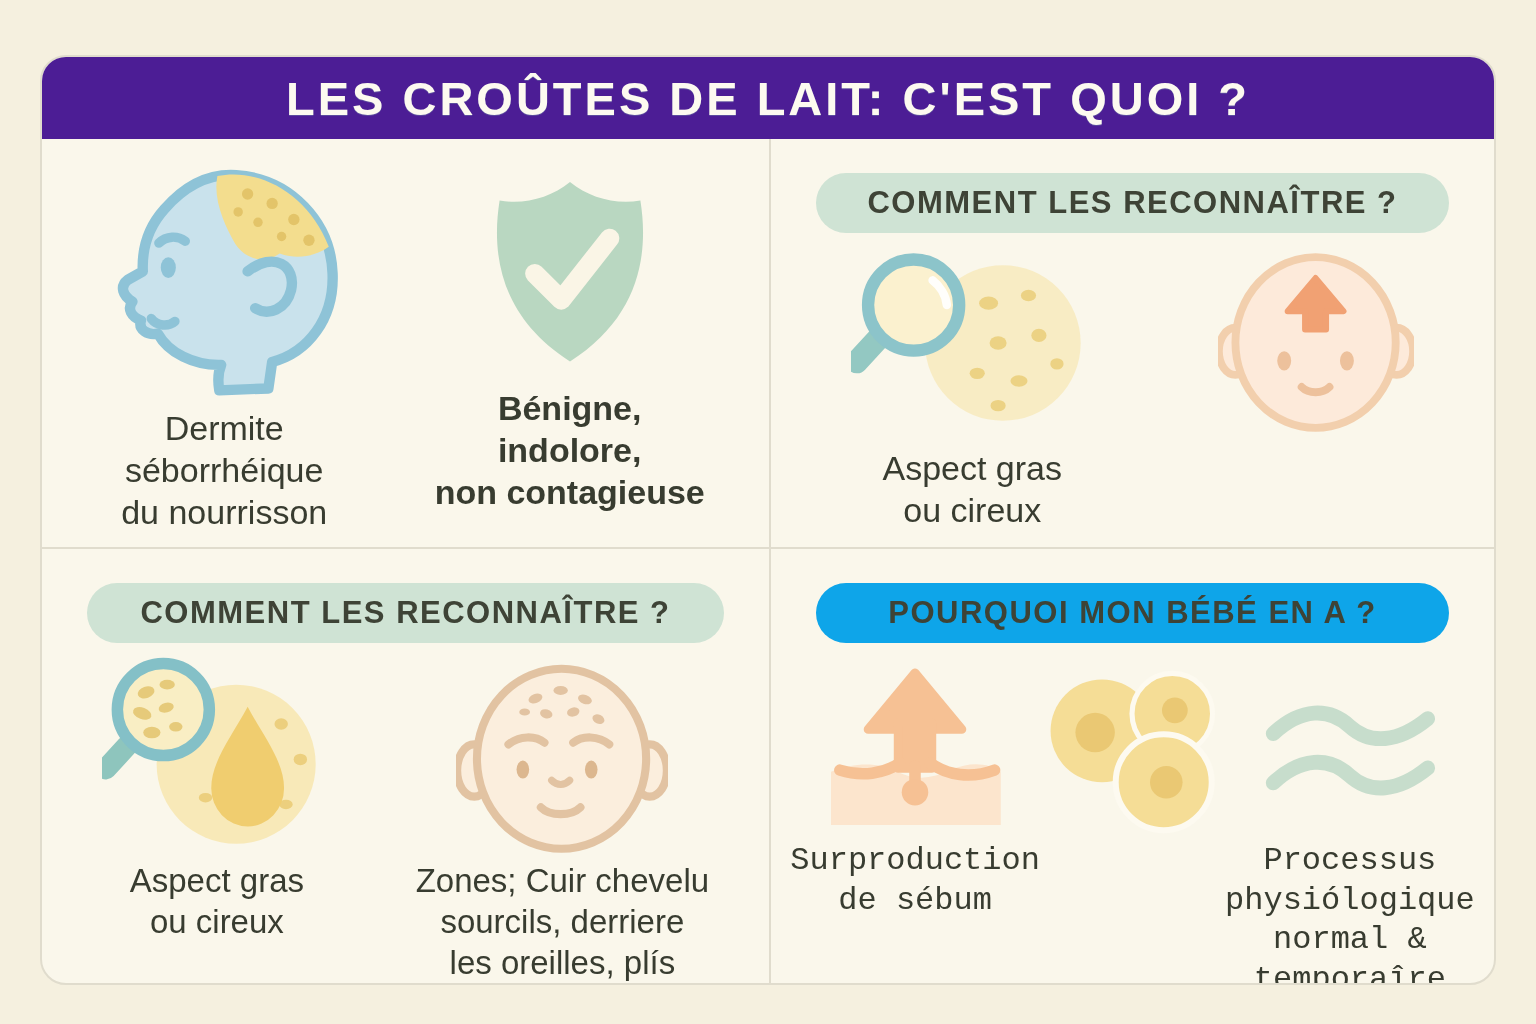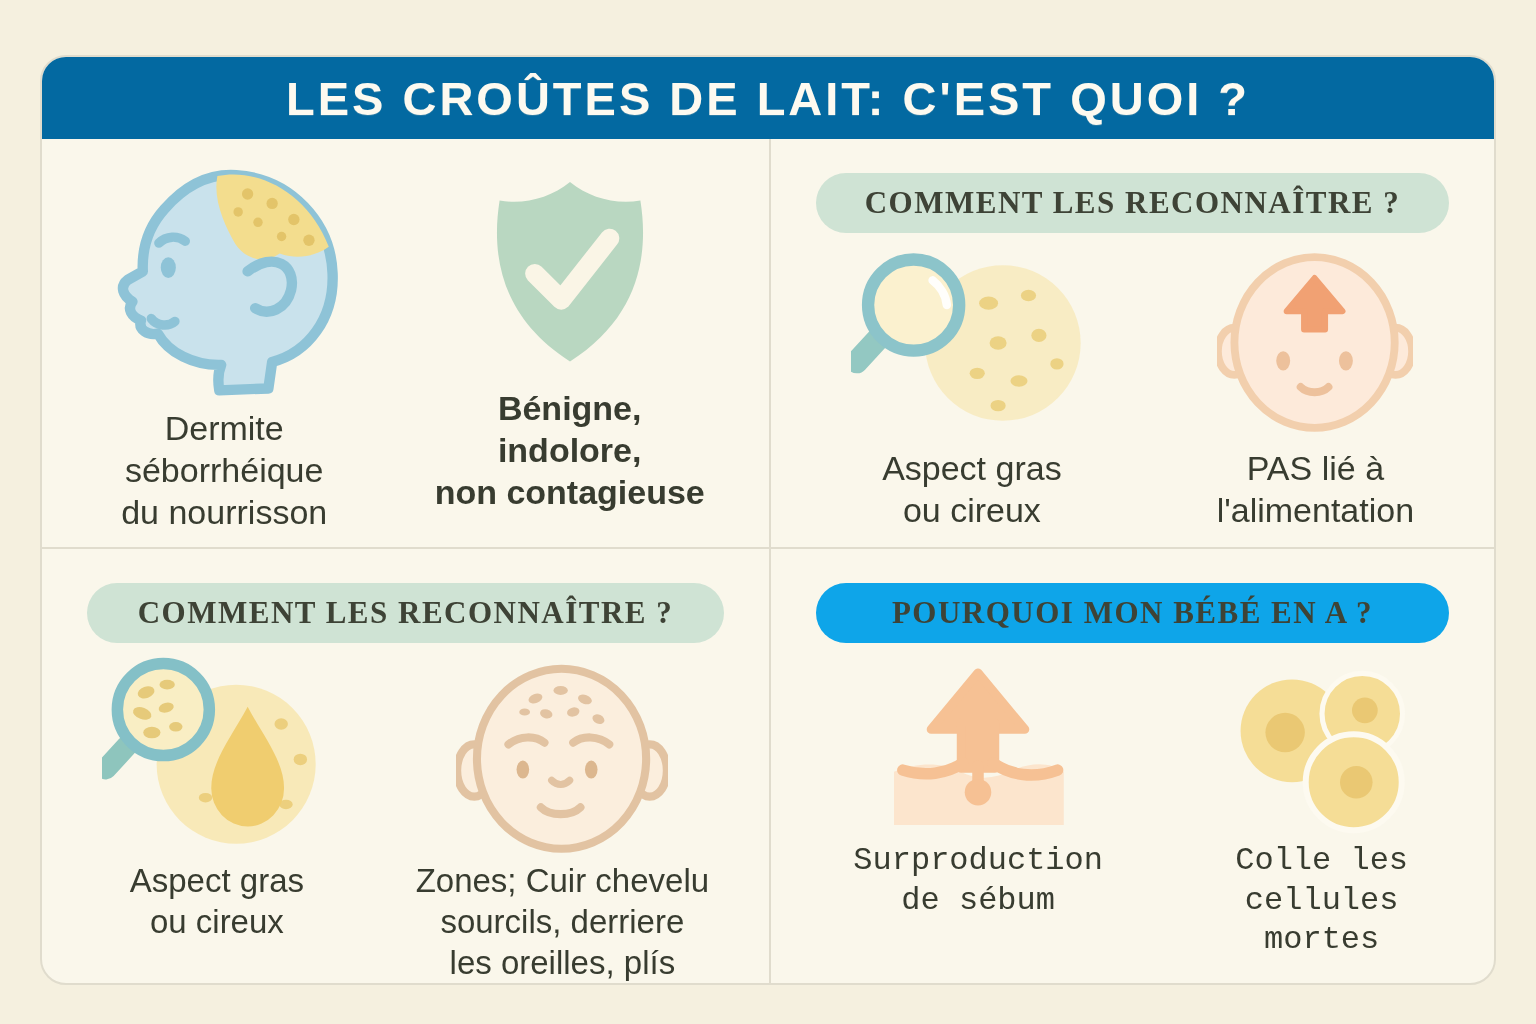--- a/index.html
+++ b/index.html
@@ -10,38 +10,38 @@
     color:#383c30;
     overflow:hidden;
     position:relative;
   }
   .card{
     position:absolute;left:40px;top:55px;width:1456px;height:930px;
     background:#faf7eb;border:2px solid #e0dccd;border-radius:26px;
     overflow:hidden;box-sizing:border-box;
   }
   .banner{
-    height:82px;background:#0369a1;
+    height:82px;background:#4c1d95;
     display:flex;align-items:center;justify-content:center;
   }
   .banner h1{
     margin:0;font-size:47px;font-weight:700;letter-spacing:3px;
     color:#fdfaf0;text-shadow:0 1px 0 rgba(120,160,175,.35);
   }
   .grid{
     display:grid;grid-template-columns:729px 723px;grid-template-rows:410px 434px;
   }
   .quad{box-sizing:border-box;position:relative;}
   .q-tl{border-right:2px solid #e0dccd;border-bottom:2px solid #e0dccd;}
   .q-tr{border-bottom:2px solid #e0dccd;}
   .q-bl{border-right:2px solid #e0dccd;}
   .pill{
     margin:34px 45px 0;height:60px;border-radius:999px;
     display:flex;align-items:center;justify-content:center;
-    font-size:31px;font-weight:700;letter-spacing:1.5px;color:#3e4336;font-family:Liberation Serif, serif;
+    font-size:31px;font-weight:700;letter-spacing:1.5px;color:#3e4336;
   }
   .pill-green{background:#cfe3d4;}
   .pill-yellow{background:#0ea5e9;}
   .items{display:flex;justify-content:space-around;align-items:flex-start;padding:0 18px;}
   figure.item{margin:0;display:flex;flex-direction:column;align-items:center;}
   .icon-wrap{display:flex;align-items:center;justify-content:center;}
   figcaption{
     text-align:center;font-size:34px;line-height:1.24;color:#383c30;
     white-space:pre-line;
   }
@@ -145,22 +145,20 @@
             <svg width="196" height="196" viewBox="0 0 225 225">
               <ellipse cx="20" cy="122" rx="19" ry="27" fill="#fdeada" stroke="#f2cfad" stroke-width="9"></ellipse>
               <ellipse cx="205" cy="122" rx="19" ry="27" fill="#fdeada" stroke="#f2cfad" stroke-width="9"></ellipse>
               <ellipse cx="112" cy="112" rx="92" ry="98" fill="#fdeada" stroke="#f2cfad" stroke-width="9"></ellipse>
               <path d="M112 38 L144 76 L124 76 L124 97 L100 97 L100 76 L80 76 Z" fill="#f1a173" stroke="#f1a173" stroke-width="7" stroke-linejoin="round"></path>
               <ellipse cx="76" cy="133" rx="8" ry="11" fill="#edc19c"></ellipse>
               <ellipse cx="148" cy="133" rx="8" ry="11" fill="#edc19c"></ellipse>
               <path d="M96 163 C104 171 120 171 128 163" fill="none" stroke="#edc19c" stroke-width="9" stroke-linecap="round"></path>
             </svg>
           </span>
-          <figcaption>PAS lié à
-l'alimentation</figcaption>
         </figure>
       </div>
     </section>
 
     <section class="quad q-bl">
       <div class="pill pill-green">COMMENT LES RECONNAÎTRE ?</div>
       <div class="items">
         <figure class="item">
           <span class="icon-wrap">
             <svg width="230" height="206" viewBox="0 0 240 215">
@@ -243,21 +241,30 @@
           <span class="icon-wrap">
             <svg width="180" height="172" viewBox="0 0 210 200">
               <circle cx="70" cy="80" r="60" fill="#f5dd96"></circle>
               <circle cx="62" cy="82" r="23" fill="#eac873"></circle>
               <circle cx="152" cy="60" r="47" fill="#f5dd96" stroke="#fdfaf0" stroke-width="6"></circle>
               <circle cx="155" cy="56" r="15" fill="#eac873"></circle>
               <circle cx="142" cy="140" r="56" fill="#f5dd96" stroke="#fdfaf0" stroke-width="7"></circle>
               <circle cx="145" cy="140" r="19" fill="#eac873"></circle>
             </svg>
           </span>
-          <figcaption>Colle les
-cellules
-mortes</figcaption>
+        </figure>
+        <figure class="item">
+          <span class="icon-wrap">
+            <svg width="172" height="126" viewBox="0 0 185 135">
+              <path d="M10 52 C40 24 70 24 92 44 C114 64 144 62 176 36" fill="none" stroke="#c7ddcc" stroke-width="16" stroke-linecap="round"></path>
+              <path d="M10 105 C40 77 70 77 92 97 C114 117 144 115 176 89" fill="none" stroke="#c7ddcc" stroke-width="16" stroke-linecap="round"></path>
+            </svg>
+          </span>
+          <figcaption>Processus
+physiólogique
+normal &amp;
+temporaîre</figcaption>
         </figure>
       </div>
     </section>
 
   </div>
 </div>
 
 </body></html>

